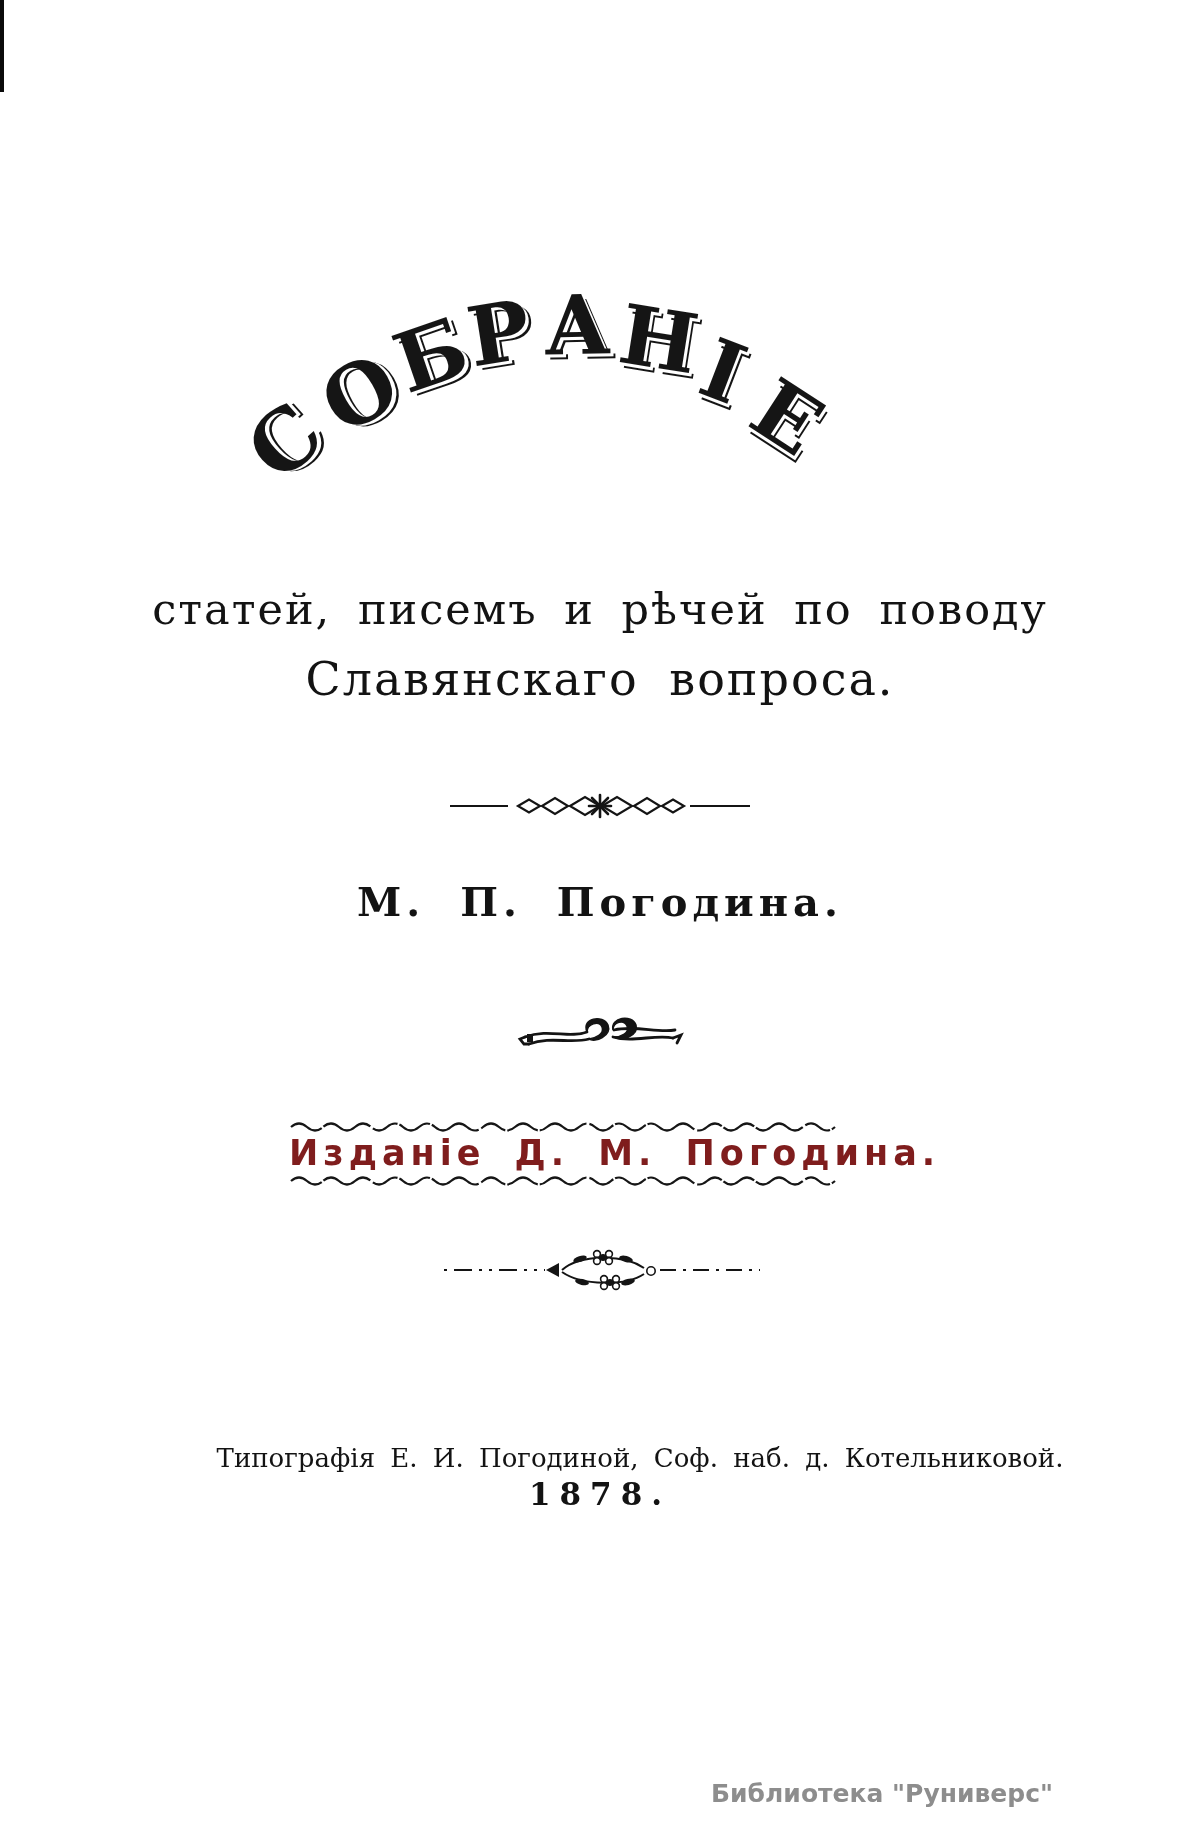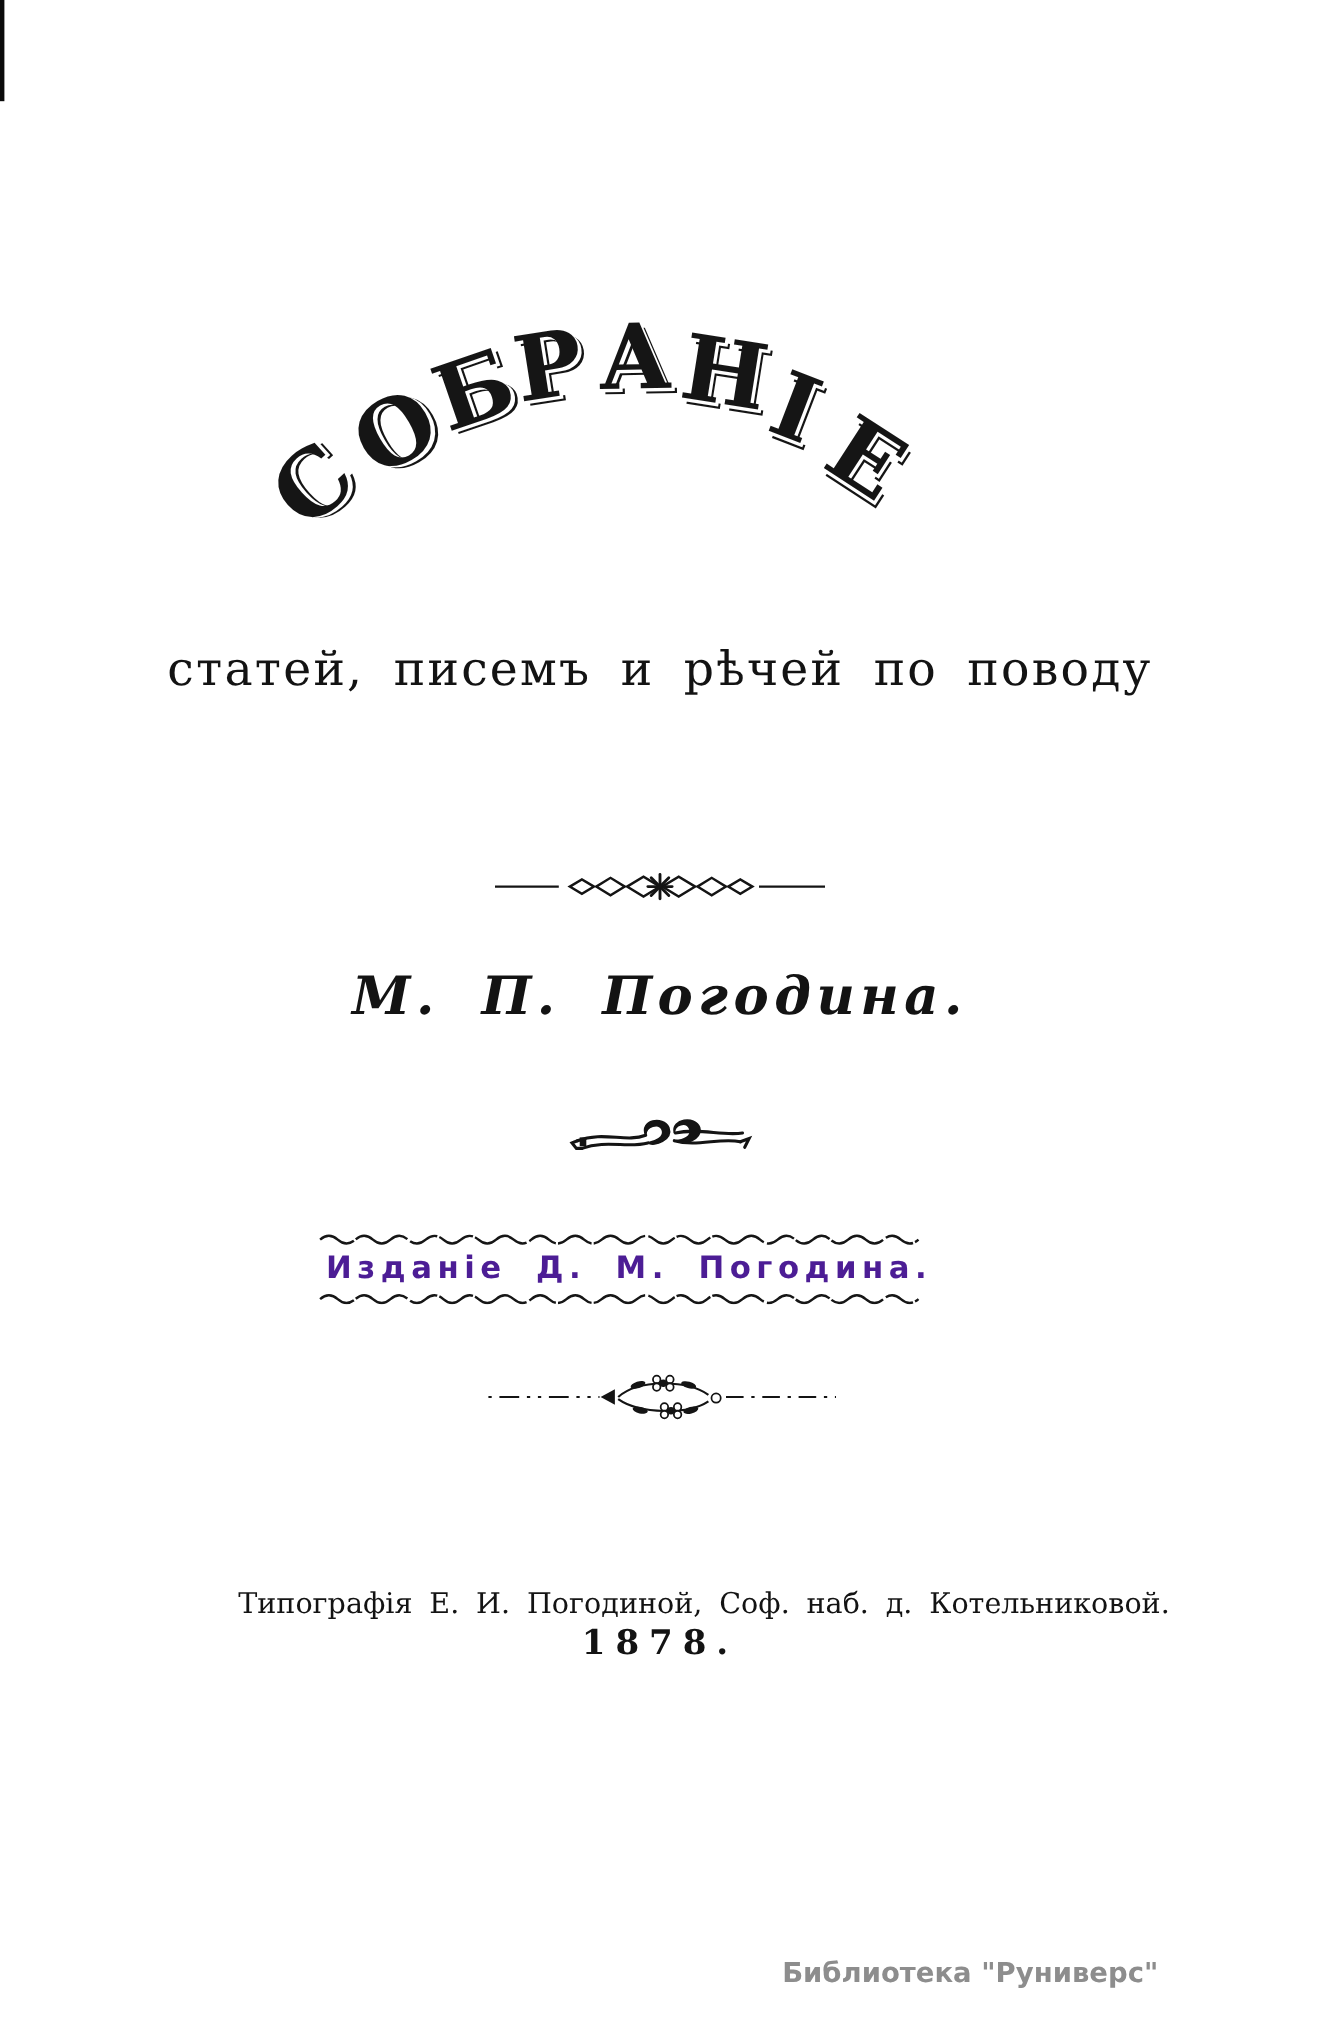--- a/index.html
+++ b/index.html
@@ -30,21 +30,21 @@
   .L2{left:396px;top:314px;transform:rotate(-19deg);}
   .L3{left:468px;top:292px;transform:rotate(-9deg);}
   .L4{left:544px;top:284px;transform:rotate(-1deg);}
   .L5{left:620px;top:298px;transform:rotate(9deg);}
   .L6{left:704px;top:330px;transform:rotate(21deg);}
   .L7{left:756px;top:376px;transform:rotate(33deg);}
   
   .row{position:absolute;left:0;width:100%;text-align:center;white-space:nowrap;}
   .subtitle1{top:584px;font-size:43px;letter-spacing:2px;word-spacing:11px;}
   .subtitle2{top:652px;font-size:46px;letter-spacing:2px;word-spacing:14px;}
-  .author{top:878px;font-size:48px;font-weight:bold;letter-spacing:5px;word-spacing:16px;font-style:italic;}
+  .author{top:878px;font-size:40px;font-weight:bold;letter-spacing:5px;word-spacing:16px;}
   .moscow{
     top:1397px;
     font-family:"DejaVu Sans", sans-serif;
     font-weight:bold;font-size:34px;letter-spacing:12px;
     text-shadow:1.5px 1.5px 0 #ffffff, 3px 3px 0 #141414;
   }
   .imprint{top:1443px;font-size:26px;word-spacing:7px;padding-left:40px;}
   .year{top:1476px;font-size:31px;font-weight:bold;letter-spacing:9px;}
   .watermark{
     position:absolute;top:1779px;right:147px;
@@ -55,22 +55,22 @@
   .ornament{position:absolute;}
   .divider-diamond{top:793px;left:450px;}
   .divider-ribbon{top:1012px;left:515px;}
   .divider-floral{top:1248px;left:442px;}
   
   .edition-box{
     position:absolute;top:1120px;left:289px;width:566px;text-align:center;
   }
   .edition-text{
     font-family:"DejaVu Sans", sans-serif;
-    font-weight:bold;font-size:28px;letter-spacing:5px;word-spacing:12px;
-    color:#4c1d95;line-height:42px;white-space:nowrap;
+    font-weight:bold;font-size:35px;letter-spacing:5px;word-spacing:12px;
+    color:#7f1d1d;line-height:42px;white-space:nowrap;
   }
   .wavy{display:block;margin:0 auto;}
 </style>
 </head>
 <body>
 
 <svg width="0" height="0" style="position:absolute" aria-hidden="true">
   <defs>
     <path id="wavepath" d="M2 7 q8 -7 16 0 t16 0 t16 0 t16 0 t16 0 t16 0 t16 0 t16 0 t16 0 t16 0 t16 0 t16 0 t16 0 t16 0 t16 0 t16 0 t16 0 t16 0 t16 0 t16 0 t16 0 t16 0 t16 0 t16 0 t16 0 t16 0 t16 0 t16 0 t16 0 t16 0 t16 0 t16 0 t16 0 t16 0" fill="none" stroke="#161616" stroke-width="2.2" stroke-dasharray="34 2 52 3 27 2"></path>
   </defs>
@@ -85,20 +85,21 @@
     <span class="arch-letter L1">О</span>
     <span class="arch-letter L2">Б</span>
     <span class="arch-letter L3">Р</span>
     <span class="arch-letter L4">А</span>
     <span class="arch-letter L5">Н</span>
     <span class="arch-letter L6">І</span>
     <span class="arch-letter L7">Е</span>
   </div>
 
   <div class="row subtitle1">статей, писемъ и рѣчей по поводу</div>
+  <div class="row subtitle2">Славянскаго вопроса.</div>
 
   <svg class="ornament divider-diamond" width="300" height="26" viewBox="0 0 300 26">
     <g stroke="#141414" fill="none" stroke-width="2.2">
       <line x1="0" y1="13" x2="58" y2="13"></line>
       <line x1="240" y1="13" x2="300" y2="13"></line>
       <polygon points="68,13 79,6.5 90,13 79,19.5"></polygon>
       <polygon points="92,13 105,5 118,13 105,21"></polygon>
       <polygon points="120,13 135,4 150,13 135,22"></polygon>
       <polygon points="152,13 167,4 182,13 167,22"></polygon>
       <polygon points="184,13 197,5 210,13 197,21"></polygon>

